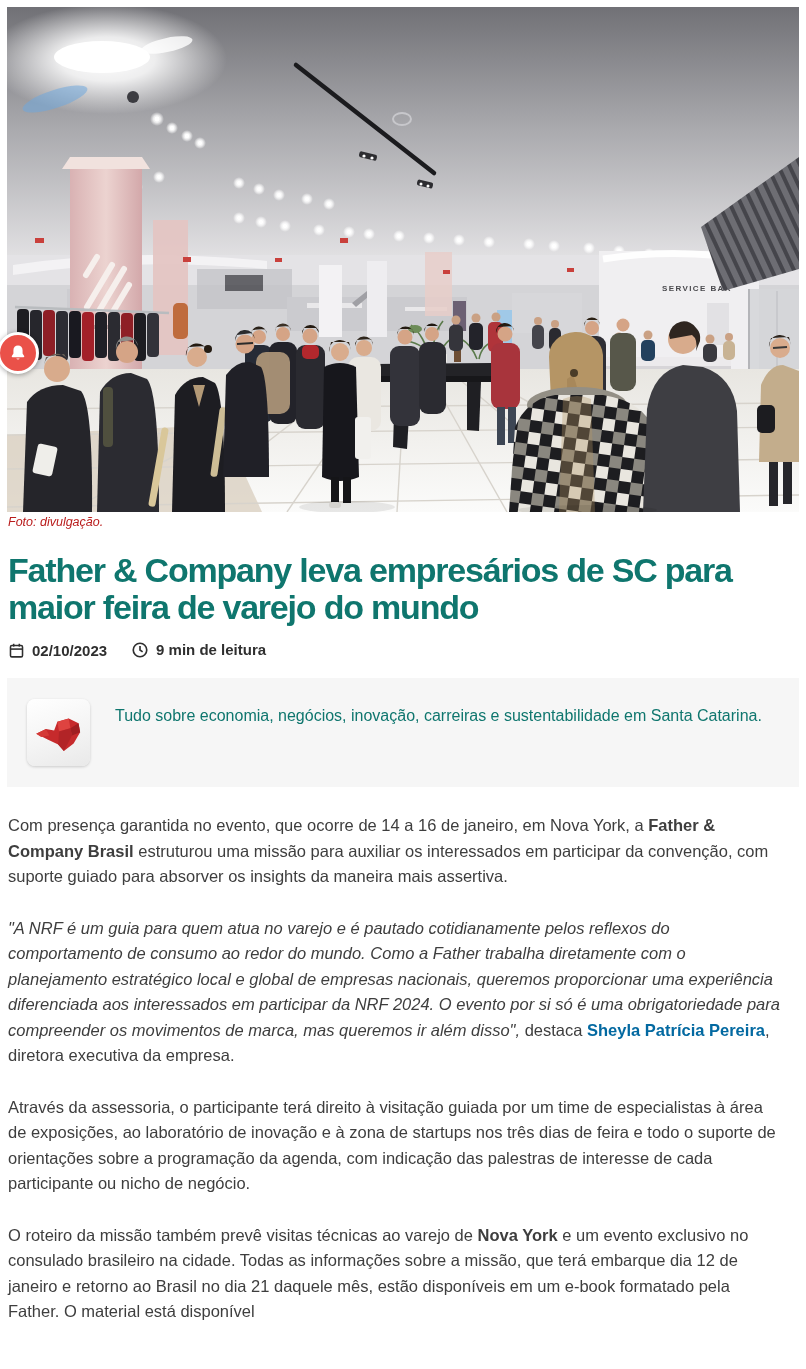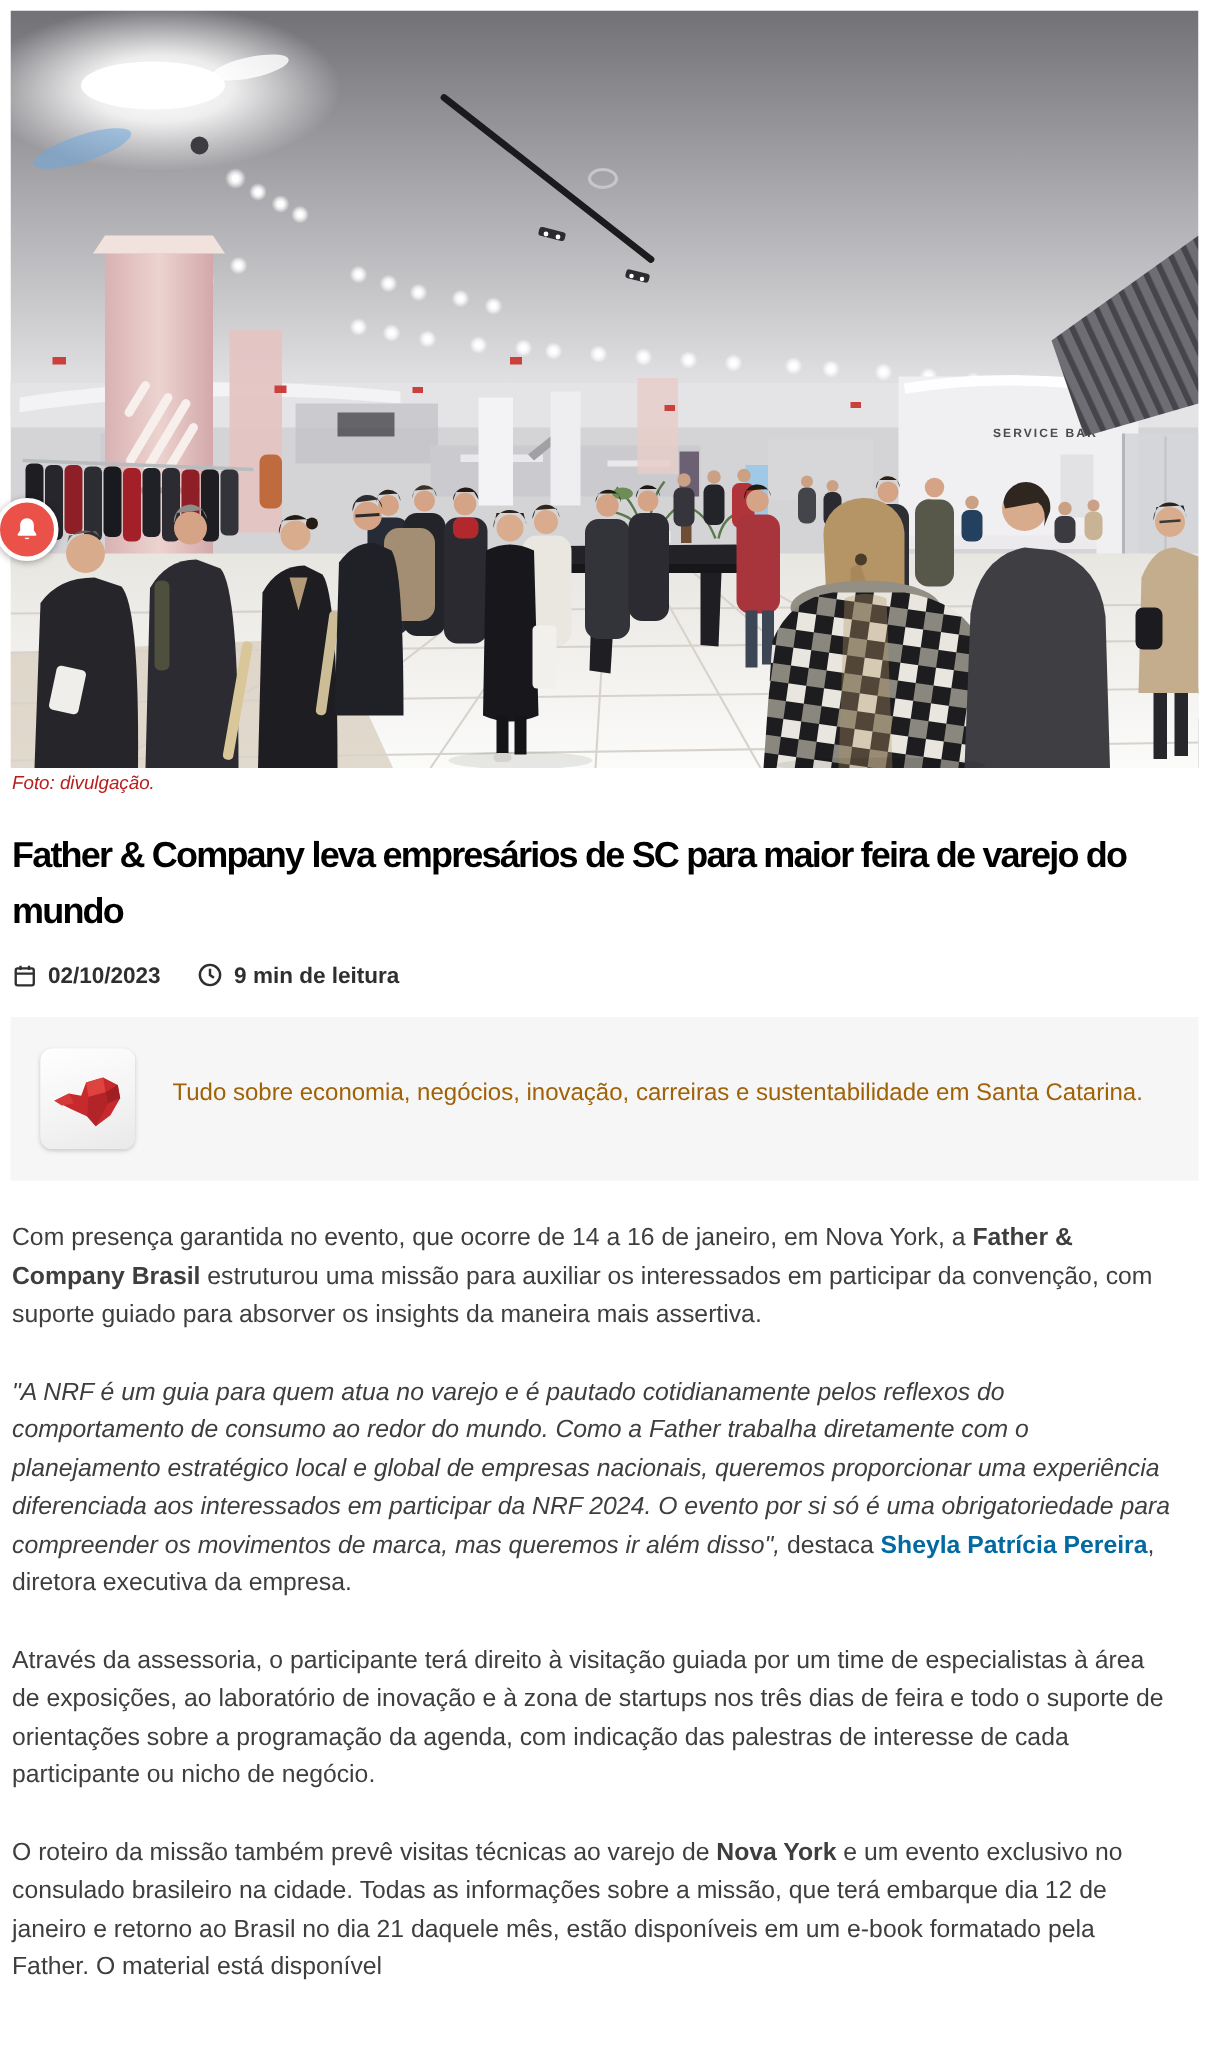--- a/index.html
+++ b/index.html
@@ -11,42 +11,42 @@
   .photo-wrap { position:relative; margin:7px 7px 0 7px; width:792px; height:505px; }
   .photo-wrap svg.photo { display:block; width:792px; height:505px; }
   .bell-fab {
     position:absolute; left:-10px; top:325px; width:42px; height:42px;
     border-radius:50%; background:#ea5149; border:3px solid #ffffff;
     box-shadow:0 1px 5px rgba(0,0,0,.35);
     display:flex; align-items:center; justify-content:center; cursor:pointer;
   }
   .credit { margin:3px 0 0 8px; font-style:italic; font-size:12.5px; color:#b91c1c; }
   h1.title {
-    margin:23px 8px 0 8px; font-size:24px; line-height:37px; font-weight:700;
-    letter-spacing:-1.2px; color:#000000;
+    margin:23px 8px 0 8px; font-size:34px; line-height:37px; font-weight:700;
+    letter-spacing:-1.2px; color:#0f766e;
   }
   .meta-row {
     margin:15px 8px 0 8px; display:flex; align-items:center; gap:24px;
     font-size:15px; font-weight:700; color:#2f2f2f;
   }
-  .meta-item { display:flex; align-items:center; gap:7px; }
+  .meta-item { display:flex; gap:7px; }
   .meta-item svg { display:block; }
   .author-card {
     margin:19px 7px 0 7px; background:#f6f6f6; padding:21px 20px;
     display:flex; align-items:flex-start; gap:25px;
   }
   .avatar {
     width:63px; height:67px; border-radius:8px; flex:0 0 auto;
     background:linear-gradient(160deg,#ffffff 0%,#f4f4f4 55%,#e9e9e9 100%);
     box-shadow:0 1px 3px rgba(0,0,0,.18);
     display:flex; align-items:center; justify-content:center;
   }
   .author-meta { padding-top:3px; }
   .author-name { font-size:16px; font-weight:700; color:#393939; }
-  .author-bio { margin-top:18px; font-size:16px; color:#a16207; }
+  .author-bio { margin-top:5px; font-size:16px; color:#0f766e; }
   .article-body { margin:2px 8px 0 8px; }
   .article-body p { margin-top:26px; font-size:16.5px; line-height:25.5px; color:#3e3e3e; max-width:775px; }
   .seg-regular {}
   .seg-bold { font-weight:700; }
   .seg-italic { font-style:italic; }
   a.seg-link-bold { color:#0369a1; font-weight:700; text-decoration:none; cursor:pointer; }
 </style>
 </head>
 <body>
 

